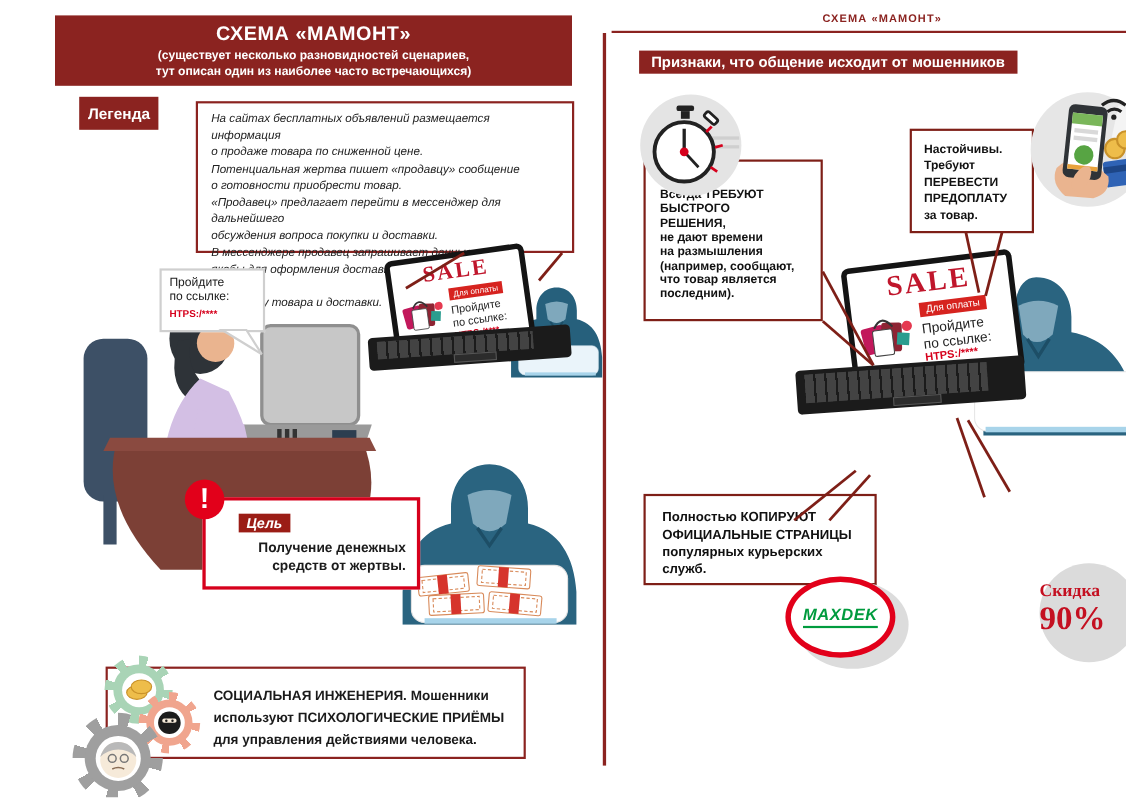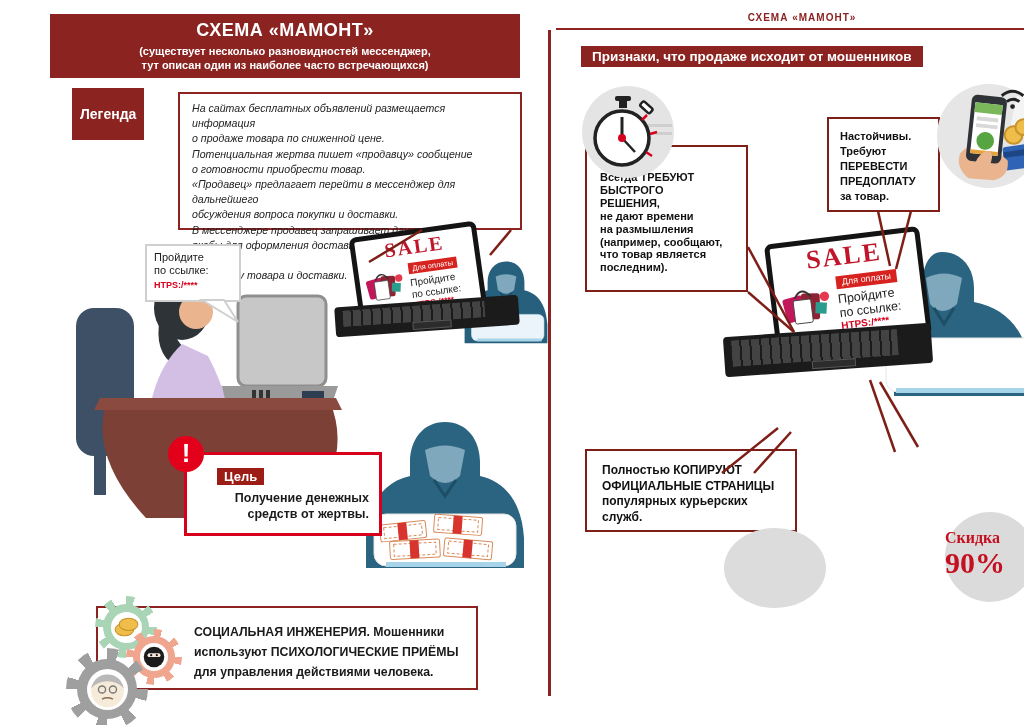--- a/index.html
+++ b/index.html
@@ -3,21 +3,21 @@
 <meta charset="utf-8">
 <style>
   html,body{margin:0;padding:0;background:#fff;}
   #stage{position:relative;width:1024px;height:725px;background:#fff;overflow:hidden;
          font-family:"Liberation Sans",sans-serif;color:#1a1a1a;margin-left:32px;}
   .abs{position:absolute;}
   .pre{white-space:pre-line;}
 
   
   .banner{background:#8b2320;color:#fff;text-align:center;}
-  .tag{background:#8b2320;color:#fff;font-weight:bold;padding:18px 8px;display:inline-block;}
+  .tag{background:#8b2320;color:#fff;font-weight:bold;padding:7px 8px;display:inline-block;}
 
   .hdr-left{left:18px;top:14px;width:470px;height:64px;padding-top:6px;box-sizing:border-box;}
   .hdr-title{font-size:18px;font-weight:bold;letter-spacing:.5px;}
   .hdr-sub{font-size:11px;font-weight:bold;line-height:14px;margin-top:3px;}
 
   .legend-box{left:146px;top:92px;width:344px;height:138px;border:2.5px solid #8b2320;background:#fff;
               box-sizing:border-box;padding:7px 12px;font-style:italic;font-size:10.6px;line-height:15.2px;color:#222;}
 
   
   .bubble{left:113px;top:244px;width:96px;height:58px;background:#fff;border:2px solid #cfcfcf;
@@ -34,21 +34,21 @@
   .sale{font-family:"Liberation Serif",serif;font-weight:bold;color:#c0162c;text-align:center;letter-spacing:2px;}
   .pay{background:#d6231f;color:#fff;display:inline-block;line-height:1.25;}
   .slt{color:#222;}
   .slk{color:#d6001c;font-weight:bold;}
 
   
   .excl{left:136px;top:436px;width:36px;height:36px;border-radius:50%;background:#e2001a;color:#fff;
         font-weight:bold;font-size:26px;text-align:center;line-height:34px;z-index:7;}
   .goal-box{left:152px;top:452px;width:198px;height:84px;border:3px solid #d6001c;background:#fff;
             box-sizing:border-box;padding:12px 10px 0 30px;z-index:6;}
-  .goal-label{background:#9b1d16;color:#fff;font-weight:bold;font-size:13px;padding:1px 7px;display:inline-block;}
+  .goal-label{background:#9b1d16;color:#fff;font-weight:bold;font-size:13px;padding:1px 7px;display:inline-block;font-style:italic;}
   .goal-text{font-weight:bold;font-size:12.5px;line-height:16px;margin-top:5px;text-align:right;}
 
   .mech-label{left:40px;top:568px;font-size:13px;}
   .social-box{left:64px;top:606px;width:382px;height:84px;border:2.5px solid #8b2320;background:#fff;
               box-sizing:border-box;padding:14px 4px 0 96px;font-weight:bold;font-size:12.3px;line-height:20px;z-index:4;}
 
   
   .gear{position:absolute;border-radius:50%;z-index:5;}
   .gear::before{content:"";position:absolute;inset:0;border-radius:50%;
       background:repeating-conic-gradient(var(--c) 0 17deg,transparent 17deg 45deg);}
@@ -83,21 +83,21 @@
   .overlay{left:0;top:0;width:1024px;height:725px;z-index:8;pointer-events:none;}
   .figure{z-index:1;}
 </style>
 </head>
 <body>
 
 <div id="stage">
 
   <div class="abs banner hdr-left">
     <div class="hdr-title">СХЕМА «МАМОНТ»</div>
-    <div class="hdr-sub pre">(существует несколько разновидностей мессенджер,
+    <div class="hdr-sub pre">(существует несколько разновидностей сценариев,
 тут описан один из наиболее часто встречающихся)</div>
   </div>
 
   <div class="abs tag" style="left:40px;top:88px;font-size:14px;">Легенда</div>
 
   <div class="abs legend-box pre">На сайтах бесплатных объявлений размещается информация
 о продаже товара по сниженной цене.
 Потенциальная жертва пишет «продавцу» сообщение
 о готовности приобрести товар.
 «Продавец» предлагает перейти в мессенджер для дальнейшего
@@ -232,21 +232,21 @@
           <circle cx="19" cy="15" r="2.6" fill="none" stroke="#777"></circle>
           <path d="M11 22 q4 -2 8 0" stroke="#8a6d55" fill="none"></path>
         </svg>
     </div>
   </div>
 
   <div class="abs divider"></div>
 
   <div class="abs hdr-right">СХЕМА «МАМОНТ»</div>
   <div class="abs hdr-rule"></div>
-  <div class="abs tag signs-banner">Признаки, что продаже исходит от мошенников</div>
+  <div class="abs tag signs-banner">Признаки, что общение исходит от мошенников</div>
 
   <svg class="abs" style="left:546px;top:82px;z-index:5;" width="100" height="100" viewBox="0 0 100 100">
     <circle cx="50" cy="50" r="46" fill="#e4e4e4"></circle>
     <rect x="60" y="42" width="34" height="3" fill="#cfcfcf"></rect>
       <rect x="64" y="50" width="30" height="3" fill="#cfcfcf"></rect>
     <rect x="37" y="14" width="16" height="5" rx="2" fill="#222"></rect>
       <rect x="41" y="19" width="8" height="7" fill="#222"></rect>
     <rect x="62" y="22" width="13" height="6" rx="2" fill="#fff" stroke="#222" stroke-width="2.5" transform="rotate(42 68 25)"></rect>
     <circle cx="44" cy="56" r="27" fill="#fff" stroke="#222" stroke-width="3.5"></circle>
     <g stroke="#d6001c" stroke-width="2.5">
@@ -333,20 +333,23 @@
       <div class="tp"></div>
     </div>
   </div>
 
   <div class="abs callout co-copy pre">Полностью КОПИРУЮТ
 ОФИЦИАЛЬНЫЕ СТРАНИЦЫ
 популярных курьерских
 служб.</div>
 
   <div class="abs maxdek-shadow"></div>
+  <div class="abs maxdek">
+    <span>MAXDEK</span>
+  </div>
 
 
   <div class="abs disc-circle">
     <div class="dlab">Скидка</div>
     <div class="dval">90%</div>
   </div>
 
   <svg class="abs overlay" width="1024" height="725" viewBox="0 0 1024 725">
 
     <polygon points="170,300 192,300 206,322" fill="#fff" stroke="#cfcfcf" stroke-width="2"></polygon>

